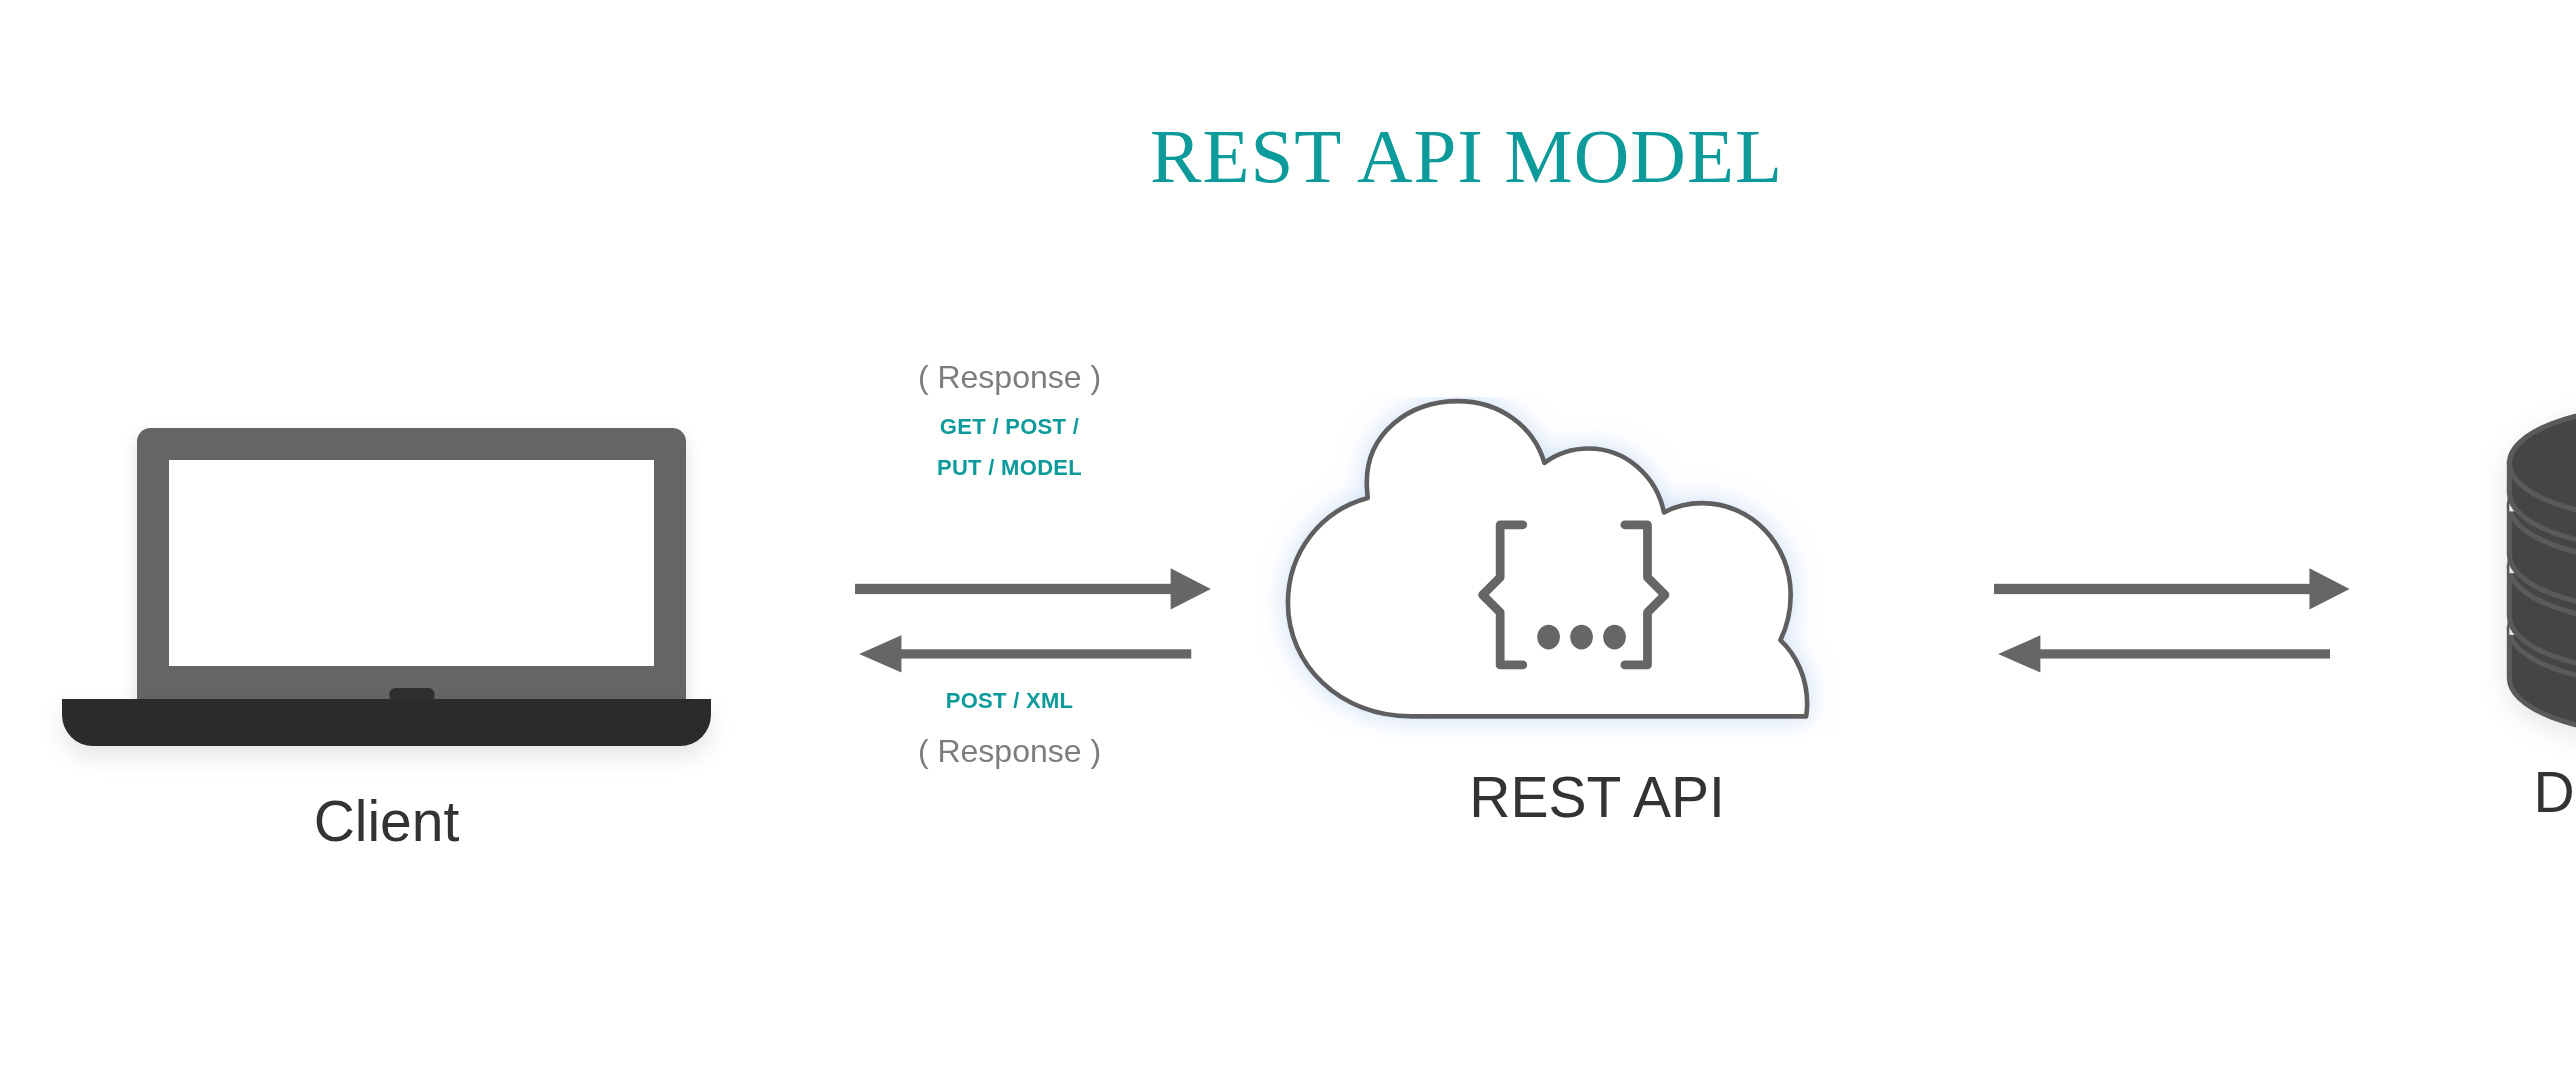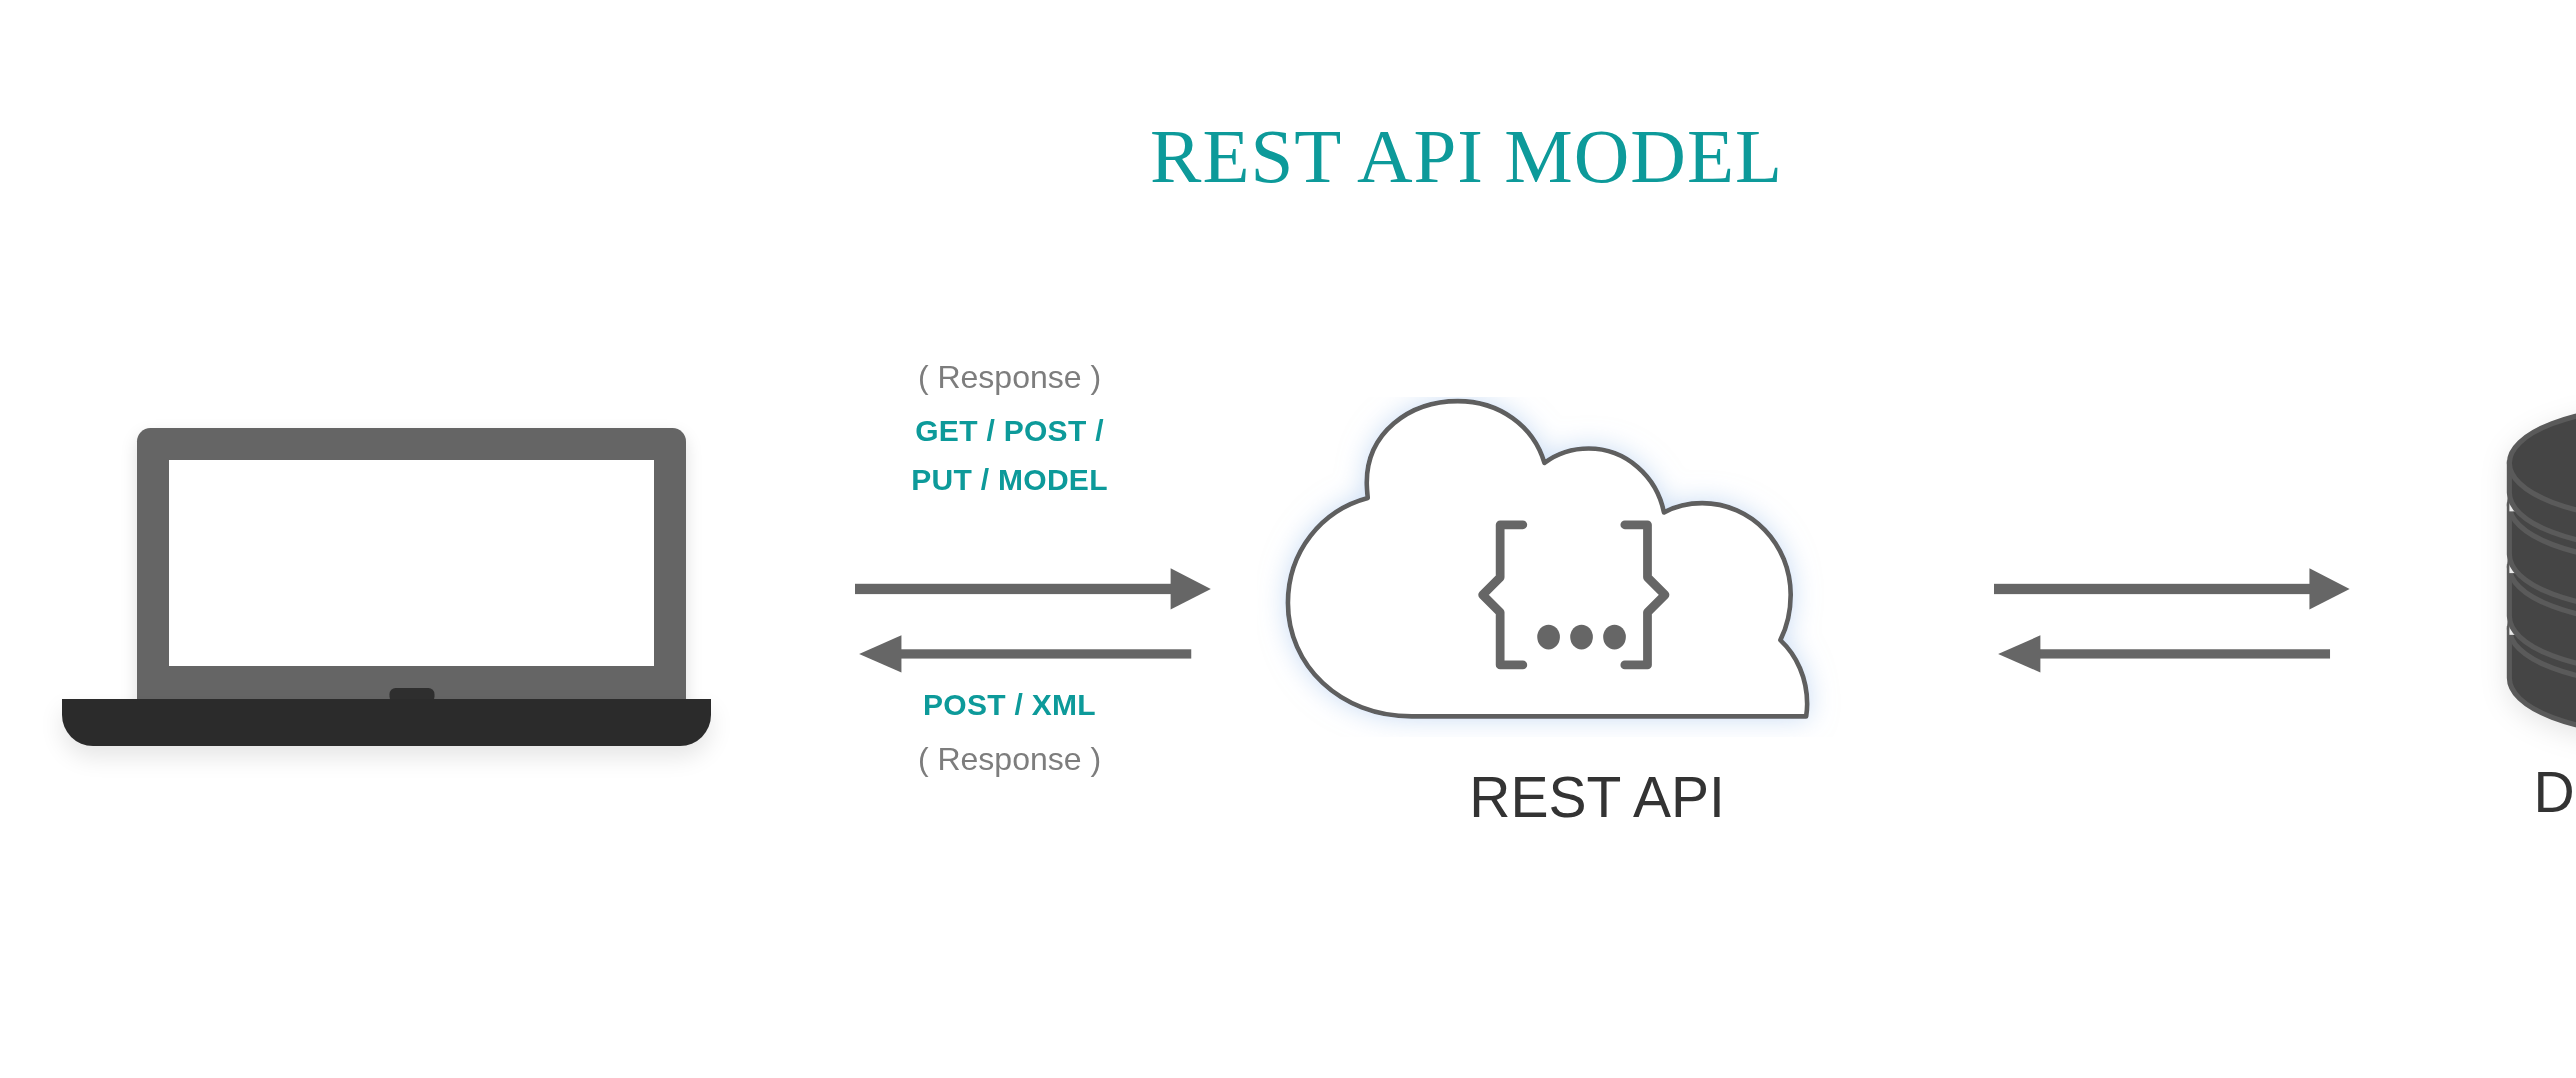--- a/index.html
+++ b/index.html
@@ -146,21 +146,21 @@
   }
   .flow-line {
     white-space: nowrap;
   }
   .flow-muted {
     font-size: 32px;
     color: #7d7d7d;
     font-weight: 400;
   }
   .flow-accent {
-    font-size: 30px;
+    font-size: 22px;
     color: #0d9a9a;
     font-weight: 700;
     letter-spacing: 0.3px;
   }
   .gap-a { height: 23px; }
   .gap-b { height: 18.5px; }
 </style>
 </head>
 <body>
 
@@ -169,20 +169,21 @@
   <div class="title">REST API MODEL</div>
 
   <div class="node" id="client-node" style="top:407px;">
     <div class="laptop">
       <div class="laptop-lid">
         <div class="laptop-screen"></div>
         <div class="laptop-notch"></div>
       </div>
       <div class="laptop-base"></div>
     </div>
+    <div class="node-label">Client</div>
   </div>
 
   <div class="flow-labels" style="left:819px; top:361px; width:381px;">
     <div class="flow-line flow-muted">( Response )</div>
     <div class="gap-a"></div>
     <div class="flow-line flow-accent">GET / POST /</div>
     <div class="gap-b"></div>
     <div class="flow-line flow-accent">PUT / MODEL</div>
   </div>
 

